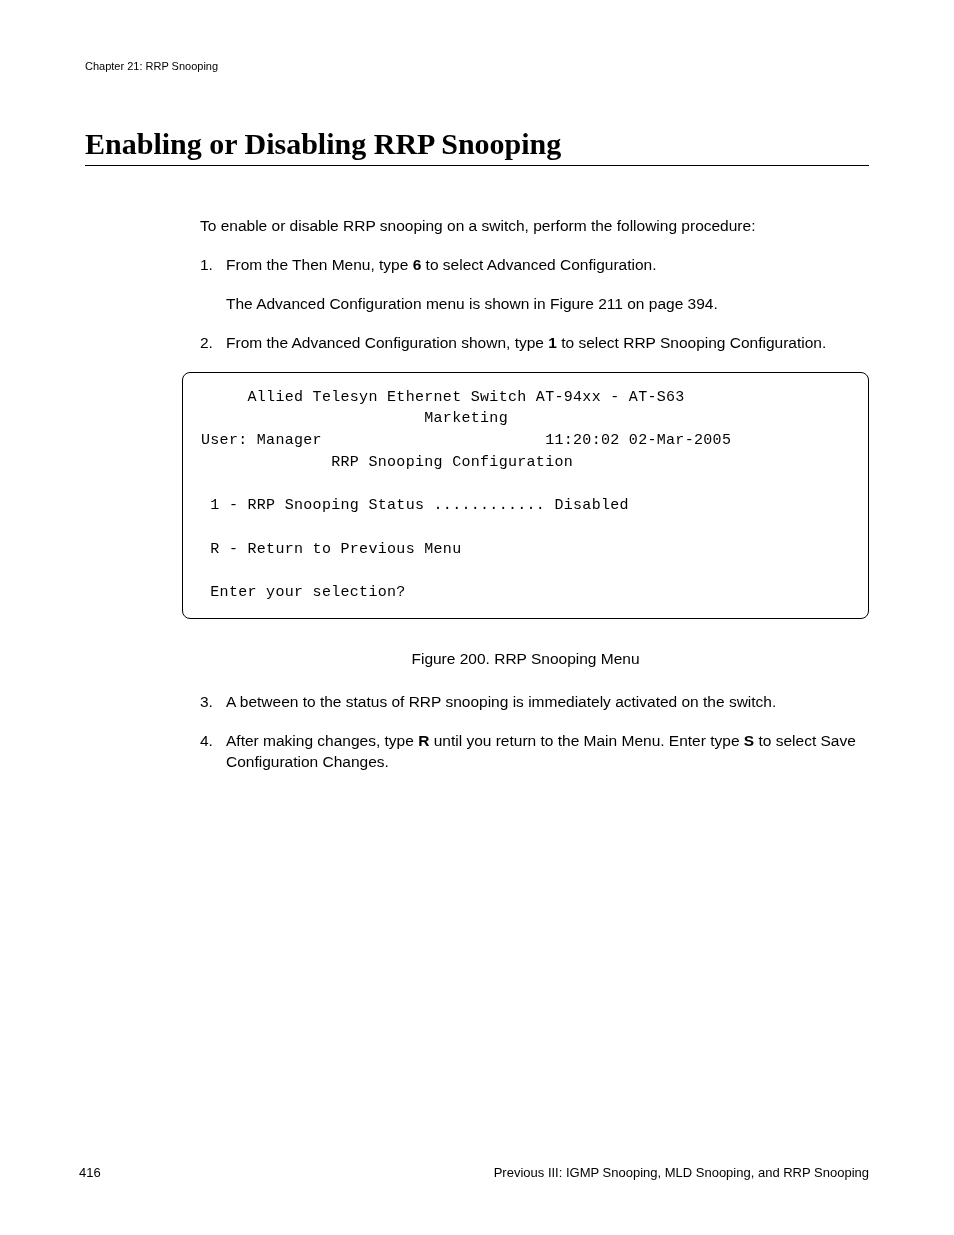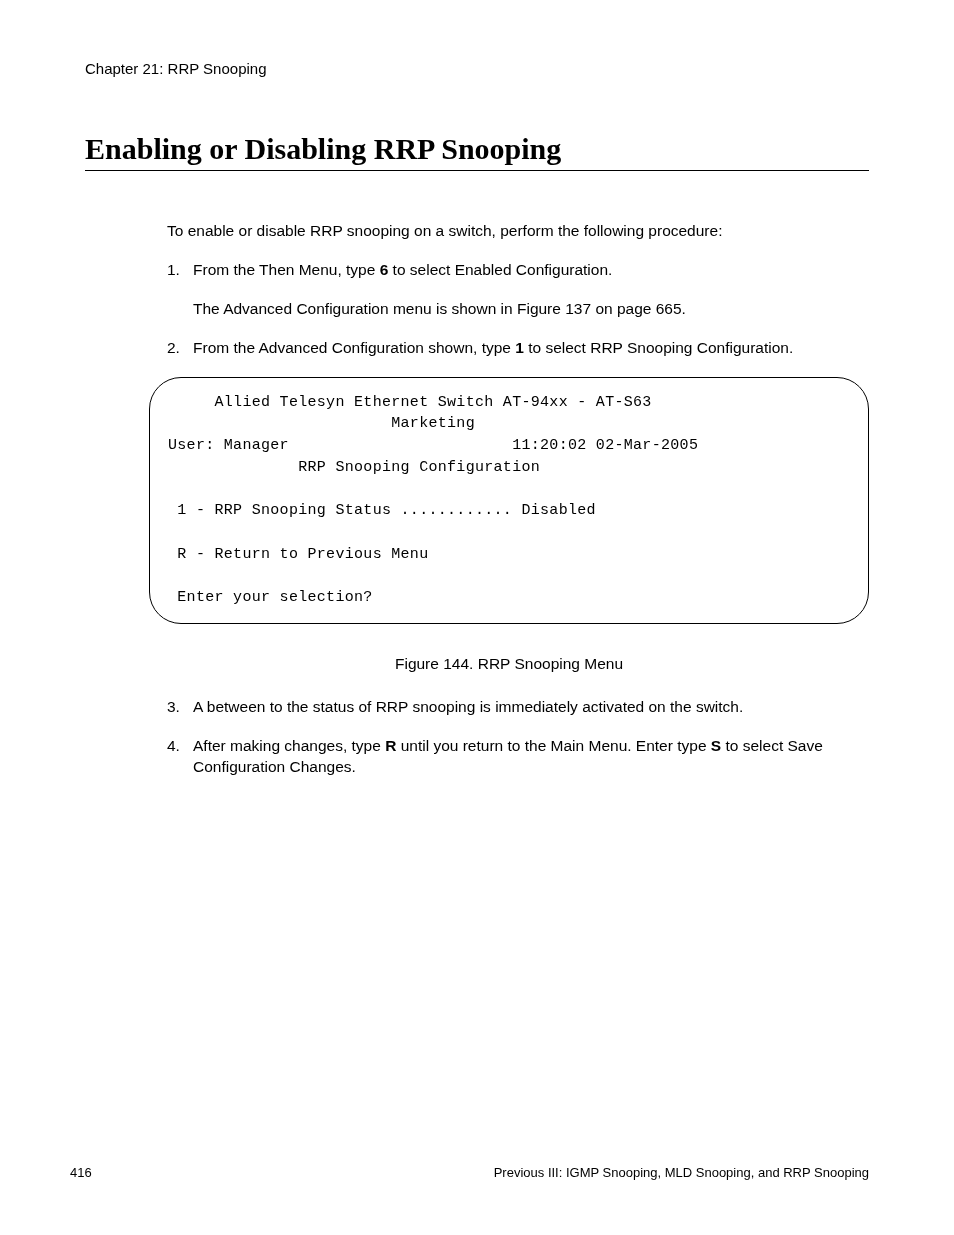--- a/index.html
+++ b/index.html
@@ -6,88 +6,88 @@
     body {
       width: 954px;
       height: 1235px;
       background: #fff;
       font-family: Arial, Helvetica, sans-serif;
       color: #000;
       position: relative;
       padding: 60px 85px 50px 85px;
     }
     .chapter-header {
-      font-size: 15px;
+      font-size: 11px;
       margin-bottom: 55px;
     }
     .section-title {
       font-family: "Times New Roman", Times, serif;
       font-size: 30px;
       font-weight: bold;
       padding-bottom: 4px;
       border-bottom: 1px solid #000;
       margin-bottom: 50px;
     }
     .content {
-      margin-left: 82px;
+      margin-left: 115px;
       font-size: 15.5px;
       line-height: 1.35;
     }
     .content p { margin-bottom: 18px; }
     .step-list { margin-bottom: 18px; }
     .step { margin-bottom: 18px; display: flex; }
     .step-num { min-width: 26px; }
     .step-body { flex: 1; }
     .step-body p { margin-bottom: 18px; }
     .step-body p:last-child { margin-bottom: 0; }
     .bold { font-weight: bold; }
     .terminal {
       border: 1px solid #000;
-      border-radius: 32px;
+      border-radius: 8px;
       padding: 14px 18px 14px 18px;
       font-family: "Courier New", Courier, monospace;
       font-size: 15px;
       white-space: pre;
       line-height: 1.45;
       margin-left: -18px;
       margin-bottom: 30px;
       letter-spacing: 0.3px;
     }
     .figure-caption {
       text-align: center;
       font-size: 15.5px;
       margin-bottom: 22px;
       margin-left: -18px;
     }
     .footer {
       position: absolute;
       bottom: 55px;
-      left: 70px;
+      left: 79px;
       right: 85px;
       display: flex;
       justify-content: space-between;
       font-size: 13px;
     }
   </style>
 </head>
 <body>
 
 <div class="chapter-header">Chapter 21: RRP Snooping</div>
 
 <h1 class="section-title">Enabling or Disabling RRP Snooping</h1>
 
 <div class="content">
   <p>To enable or disable RRP snooping on a switch, perform the following procedure:</p>
 
   <div class="step-list">
     <div class="step">
       <div class="step-num">1.</div>
       <div class="step-body">
-        <p><span>From the Then Menu, type </span><span class="bold">6</span><span> to select Enabled Configuration.</span></p>
-        <p>The Advanced Configuration menu is shown in Figure 137 on page 665.</p>
+        <p><span>From the Then Menu, type </span><span class="bold">6</span><span> to select Advanced Configuration.</span></p>
+        <p>The Advanced Configuration menu is shown in Figure 211 on page 394.</p>
       </div>
     </div>
 
     <div class="step">
       <div class="step-num">2.</div>
       <div class="step-body">
         <p><span>From the Advanced Configuration shown, type </span><span class="bold">1</span><span> to select RRP Snooping Configuration.</span></p>
       </div>
     </div>
   </div>
@@ -96,21 +96,21 @@
 <span>                        Marketing</span>
 <span>User: Manager                        11:20:02 02-Mar-2005</span>
 <span>              RRP Snooping Configuration</span>
 <span></span>
 <span> 1 - RRP Snooping Status ............ Disabled</span>
 <span></span>
 <span> R - Return to Previous Menu</span>
 <span></span>
 <span> Enter your selection?</span></div>
 
-  <div class="figure-caption">Figure 144. RRP Snooping Menu</div>
+  <div class="figure-caption">Figure 200. RRP Snooping Menu</div>
 
   <div class="step-list">
     <div class="step">
       <div class="step-num">3.</div>
       <div class="step-body">
         <p>A between to the status of RRP snooping is immediately activated on the switch.</p>
       </div>
     </div>
 
     <div class="step">

